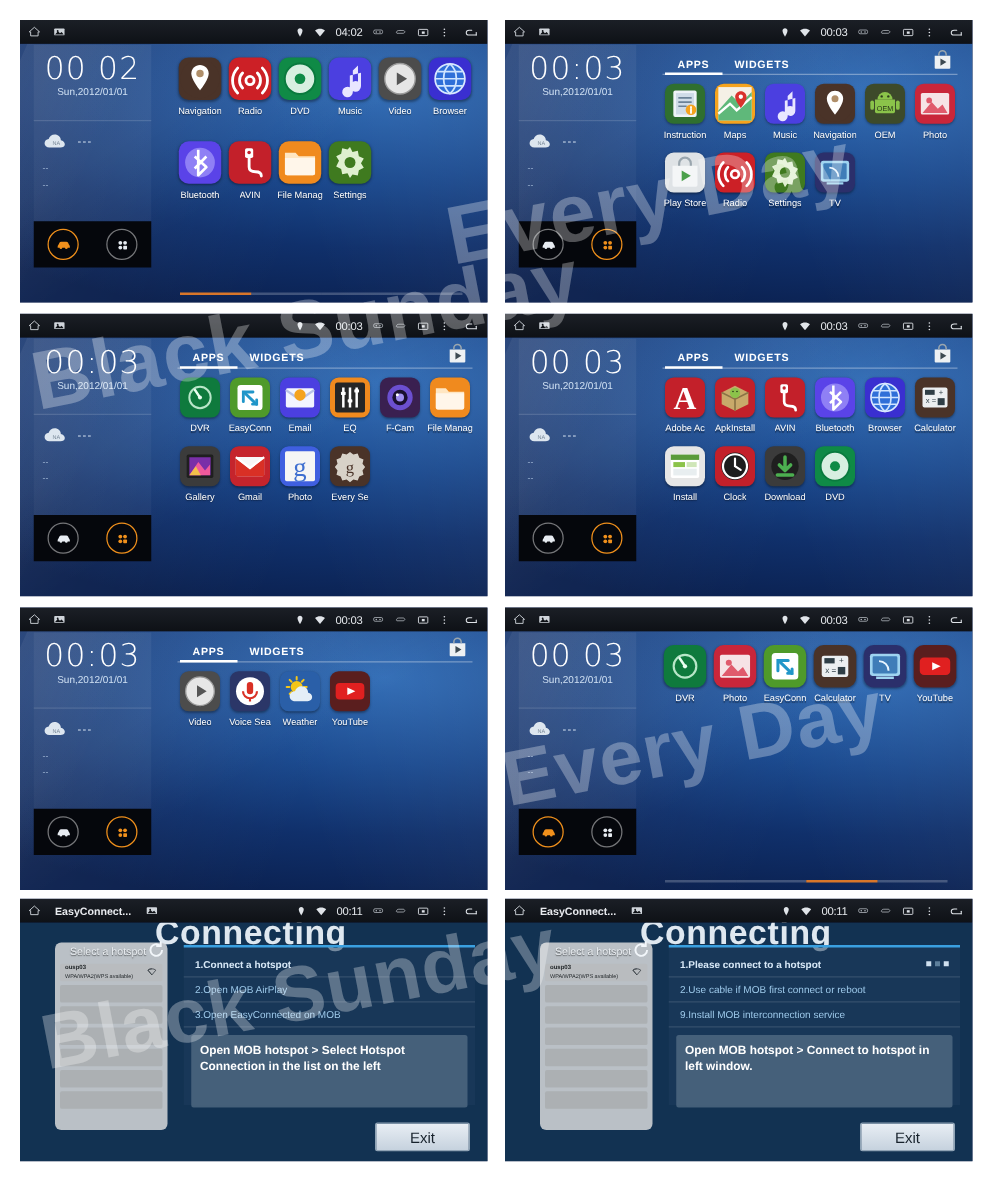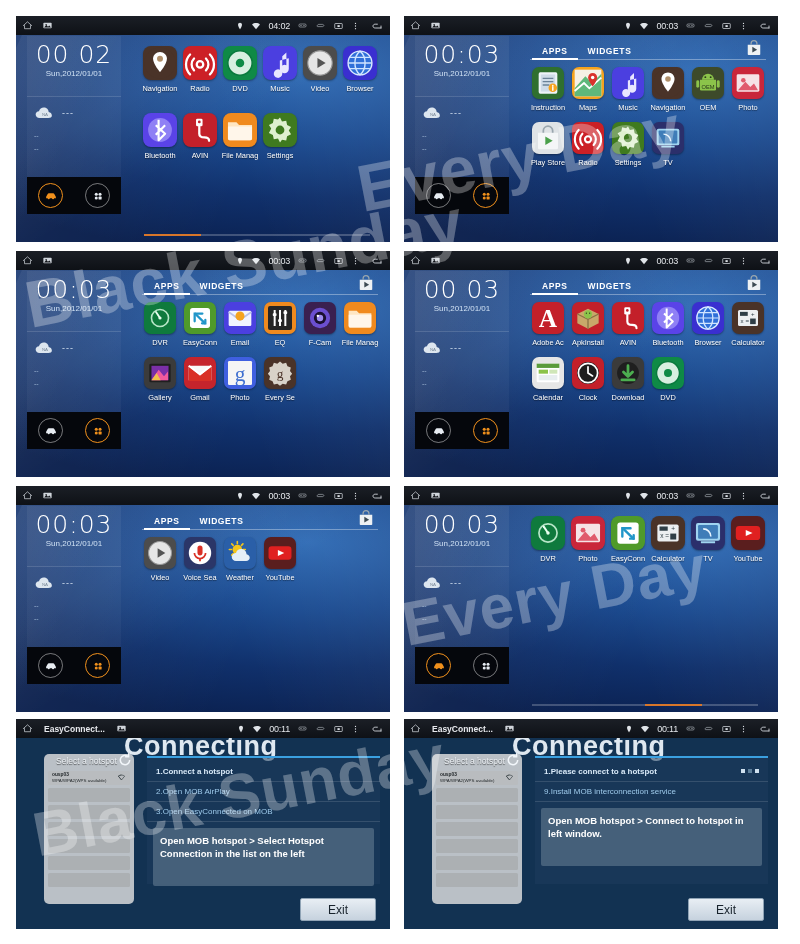--- a/index.html
+++ b/index.html
@@ -1107,21 +1107,21 @@
             <div class="app">
               <div class="app-icon" style="background:#e6e6e6">
                 <svg class="ic" viewBox="0 0 24 24" width="100%" height="100%">
                   <rect x="3.5" y="5" width="17" height="14" rx="1" fill="#ffffff"></rect>
                   <rect x="3.5" y="5" width="17" height="3.2" fill="#5a9b3a"></rect>
                   <rect x="5" y="9.5" width="7" height="3" fill="#8bc34a"></rect>
                   <rect x="13" y="9.5" width="6" height="3" fill="#cfe6b8"></rect>
                   <rect x="5" y="13.5" width="14" height="4" fill="#e8eef0"></rect>
                 </svg>
               </div>
-              <div class="app-label">Calendar</div>
+              <div class="app-label">Install</div>
             </div>
             <div class="app">
               <div class="app-icon" style="background:#c3202a">
                 <svg class="ic" viewBox="0 0 24 24" width="100%" height="100%">
                   <circle cx="12" cy="12" r="8.2" fill="#1d1d1d"></circle>
                   <circle cx="12" cy="12" r="7.2" fill="none" stroke="#fff" stroke-width="1.3"></circle>
                   <path d="M12 7.4V12l3.4 2.2" stroke="#fff" stroke-width="1.3" fill="none" stroke-linecap="round"></path>
                 </svg>
               </div>
               <div class="app-label">Clock</div>
@@ -1662,20 +1662,21 @@
             <div class="ec-row"></div>
             <div class="ec-row"></div>
             <div class="ec-row"></div>
           </div>
           <div class="ec-right">
             <div class="ec-step first"><span>1.Please connect to a hotspot</span><span class="ec-dots">
                 <i class="ec-dot"></i>
                 <i class="ec-dot dim"></i>
                 <i class="ec-dot"></i>
               </span></div>
+            <div class="ec-step"><span>2.Use cable if MOB first connect or reboot</span></div>
             <div class="ec-step"><span>9.Install MOB interconnection service</span></div>
             <div class="ec-hint">Open MOB hotspot &gt; Connect to hotspot in left window.</div>
           </div>
           <div class="ec-exit">Exit</div>
         </div>
       </div>
     </div>
 
   <div class="watermark">
     <div class="wm-text wm1">Black Sunday</div>

